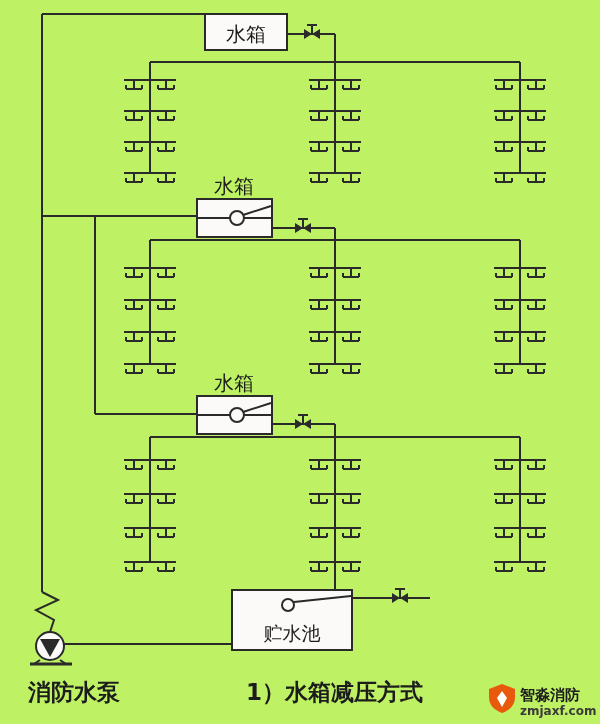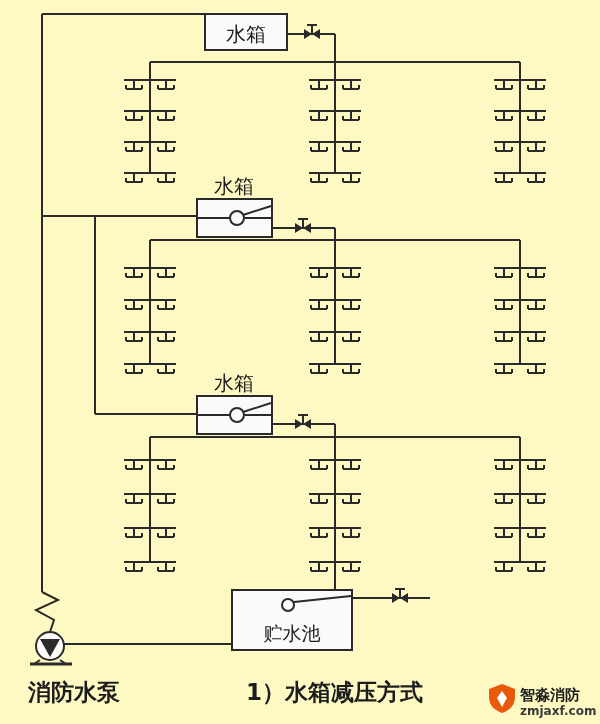--- a/index.html
+++ b/index.html
@@ -1,17 +1,17 @@
 <!DOCTYPE html>
 <html><head>
 <meta charset="utf-8">
 <style>
   html,body{margin:0;padding:0;}
   body{font-family:"DejaVu Sans",sans-serif;}
-  .canvas{position:relative;width:600px;height:724px;background:#fef9c3;overflow:hidden;}
+  .canvas{position:relative;width:600px;height:724px;background:#bef264;overflow:hidden;}
   svg{display:block;}
   .ln{stroke:#2a2a2a;stroke-width:2;fill:none;}
   .ln3{stroke:#2a2a2a;stroke-width:3;fill:none;}
   .bx{fill:#fbfaf8;stroke:#2a2a2a;stroke-width:2;}
   .fillc{fill:#2a2a2a;stroke:none;}
   .lbl{font-family:"DejaVu Sans",sans-serif;fill:#1c1c1c;}
   .t20{font-size:20px;}
   .t19{font-size:19px;}
   .t23{font-size:23px;font-weight:600;}
   .wm-brand{font-size:15px;font-weight:bold;}

